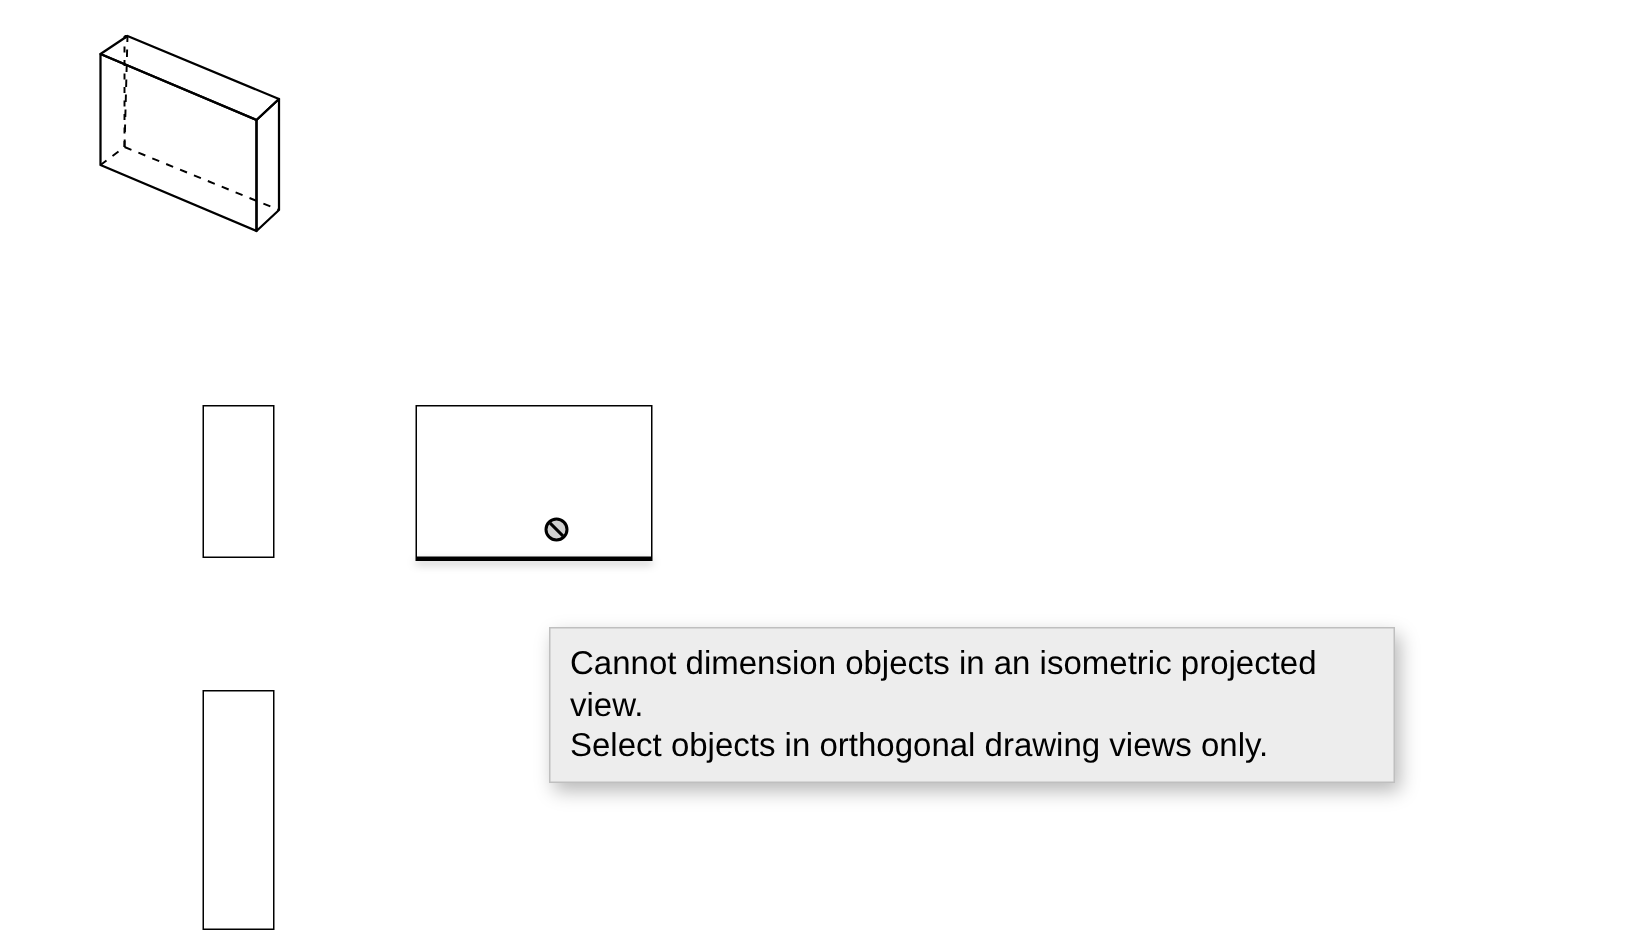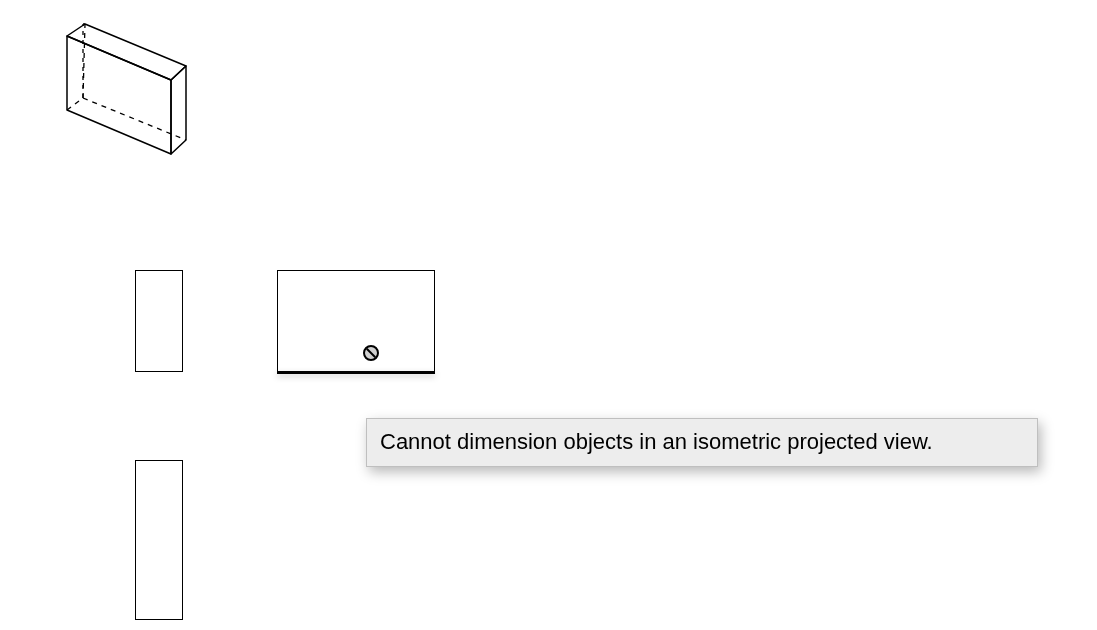--- a/index.html
+++ b/index.html
@@ -19,21 +19,21 @@
 
     
     .sel-shadow { position: absolute; left: 277px; top: 372px; width: 158px; height: 2px; background: #000; box-shadow: 0 2px 6px rgba(0,0,0,.35); }
 
     
     .forbid { position: absolute; left: 363px; top: 345px; width: 16px; height: 16px; }
     .forbid-outer { position:absolute; inset:0; border: 2px solid #000; border-radius: 50%; background: #d0d0d0; }
     .forbid-slash { position:absolute; left:50%; top:50%; width: 12px; height:2px; background:#000; transform: translate(-50%,-50%) rotate(45deg); }
 
     
-    .tooltip { position: absolute; left: 366px; top: 418px; width: 672px; background: #ededed; border: 1px solid #bfbfbf; padding: 9px 13px 10px; font-size: 22px; line-height: 1.26; color: #000; box-shadow: 3px 5px 12px rgba(0,0,0,.28); }
+    .tooltip { position: absolute; left: 366px; top: 418px; width: 564px; background: #ededed; border: 1px solid #bfbfbf; padding: 9px 13px 10px; font-size: 22px; line-height: 1.26; color: #000; box-shadow: 3px 5px 12px rgba(0,0,0,.28); }
   </style>
 </head>
 <body>
 
 <div class="canvas">
 
   <div class="iso-wrap">
     <svg viewBox="0 0 155 170">
       <g stroke="#000" stroke-width="1.5" fill="none" stroke-linecap="round" stroke-linejoin="round">
 
@@ -62,15 +62,16 @@
   <div class="sel-shadow"></div>
   <div class="rect rect-c"></div>
 
   <div class="forbid">
     <div class="forbid-outer"></div>
     <div class="forbid-slash"></div>
   </div>
 
   <div class="tooltip">
     <div>Cannot dimension objects in an isometric projected view.</div>
+    <div>Select objects in orthogonal drawing views only.</div>
   </div>
 
 </div>
 
 </body></html>

